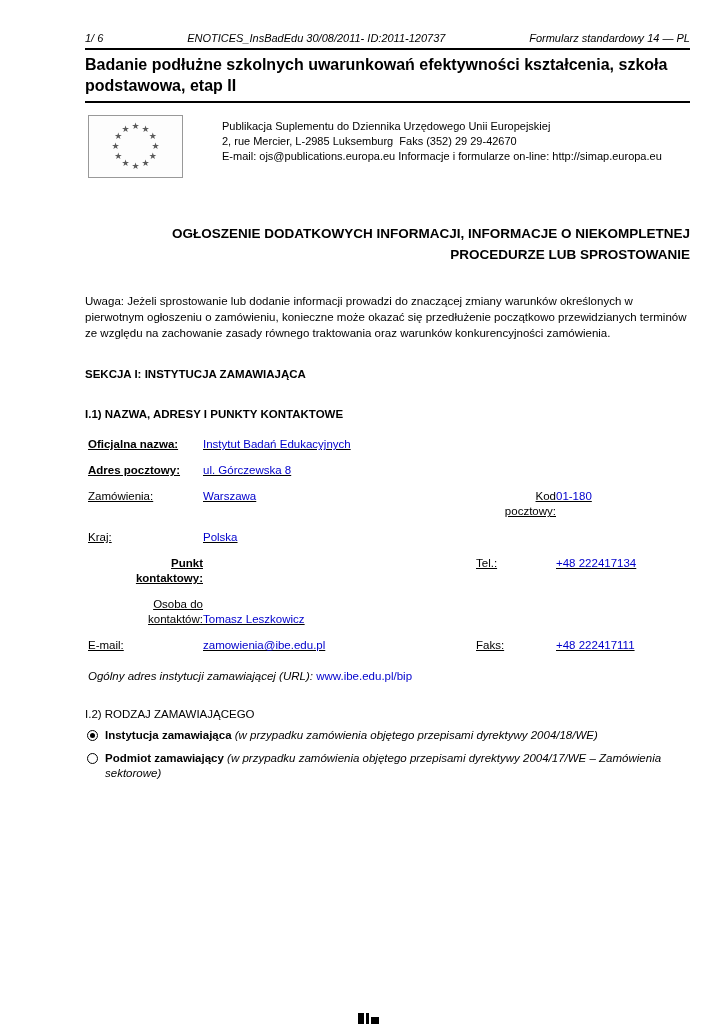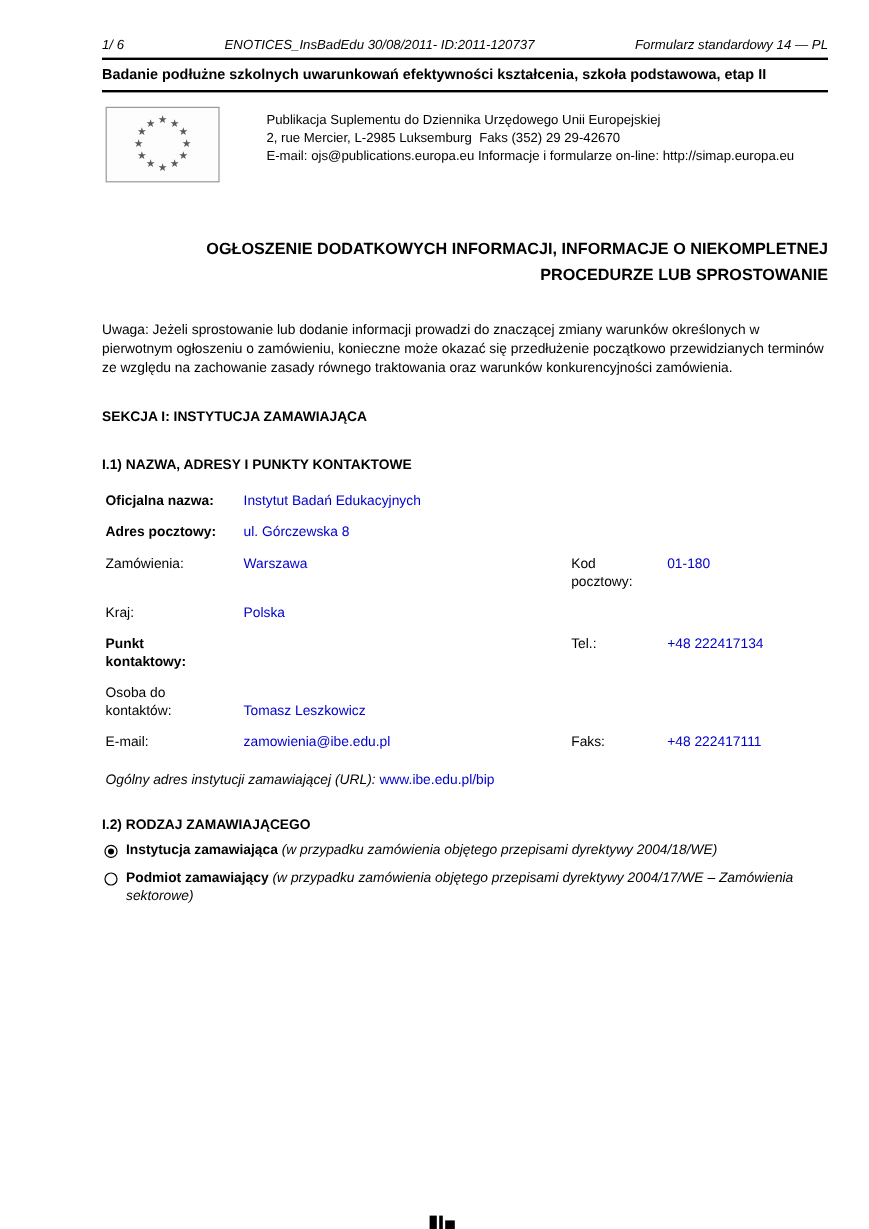--- a/index.html
+++ b/index.html
@@ -5,44 +5,44 @@
   * { margin:0; padding:0; box-sizing:border-box; }
   html,body { background:#ffffff; }
   body { font-family:"Liberation Sans", sans-serif; color:#000; }
   .page {
     width:724px; height:1024px; position:relative; background:#fff;
     padding:16px 34px 0 85px; overflow:hidden; margin:16px auto;
   }
   .hdr { display:flex; justify-content:space-between; align-items:baseline;
          font-size:11px; font-style:italic; }
   .rule { border-top:2px solid #000; margin-top:4px; }
-  .doc-title { font-size:12px; font-weight:bold; line-height:1.3; margin-top:5px; }
+  .doc-title { font-size:16px; font-weight:bold; line-height:1.3; margin-top:5px; }
   .pub-row { display:flex; margin-top:12px; }
   .flag { width:95px; height:63px; border:1px solid #999; position:relative;
           margin-left:3px; flex:0 0 auto; background:#fdfdfd; }
   .flag span { position:absolute; font-size:9px; color:#5a5a5a;
                transform:translate(-50%,-50%); line-height:1; }
   .pub-text { margin-left:39px; font-size:11px; line-height:15px; padding-top:4px; }
   .pub-text div { white-space:pre-wrap; }
   .main-heading { margin-top:46px; text-align:right; font-weight:bold;
                   font-size:13.5px; line-height:1.55; white-space:pre-line; }
   .note { margin-top:28px; font-size:11.5px; line-height:16px; }
   .sec-heading { margin-top:27px; font-weight:bold; font-size:11.5px; }
   .sub-heading { margin-top:28px; font-weight:bold; font-size:11.5px; }
   .cform { margin-top:12px; font-size:11.5px; }
   .crow { display:grid; grid-template-columns:115px 273px 80px 1fr;
-          padding:5px 0 6px 3px; line-height:15px; }
-  .prewrap { white-space:pre-line; }
+          padding:5px 0 6px 3px; line-height:15px;text-decoration:underline; }
+  .prewrap { white-space:pre-line;text-align:right; }
   .b { font-weight:bold; }
   .i { font-style:italic; }
   .val { color:#0000cc; }
   .align-end { align-self:end; }
   .inet-heading { margin-top:6px; padding-left:3px; font-size:11.5px; padding-top:5px; }
   .inet-line { margin-top:11px; padding-left:3px; font-size:11.5px; }
-  .s2-heading { margin-top:26px; font-weight:bold; font-size:11.5px; }
+  .s2-heading { margin-top:26px; font-weight:normal; font-size:11.5px; }
   .radio-row { display:flex; margin-top:8px; font-size:11.5px; line-height:15px; }
   .radio { width:11px; height:11px; border:1px solid #000; border-radius:50%;
            position:relative; flex:0 0 auto; margin:2px 7px 0 2px; }
   .radio.sel::after { content:""; position:absolute; left:2px; top:2px; right:2px;
                       bottom:2px; background:#000; border-radius:50%; }
   .radio-text { flex:1; }
   .mark { position:absolute; left:358px; top:997px; display:flex; gap:2px;
           height:13px; align-items:flex-end; }
   .mark i { background:#000; display:block; height:100%; }
   .mark i.m1 { width:6px; }

